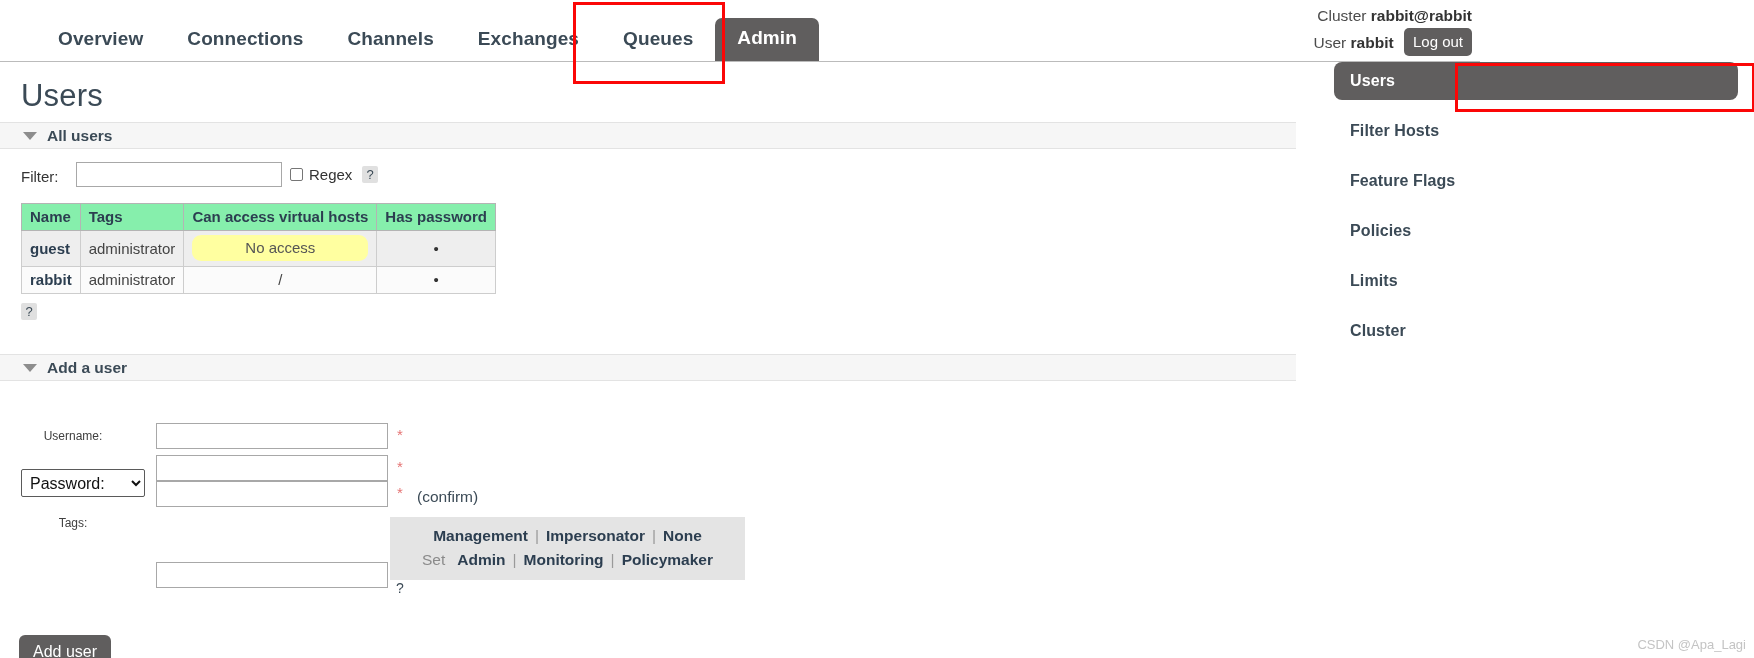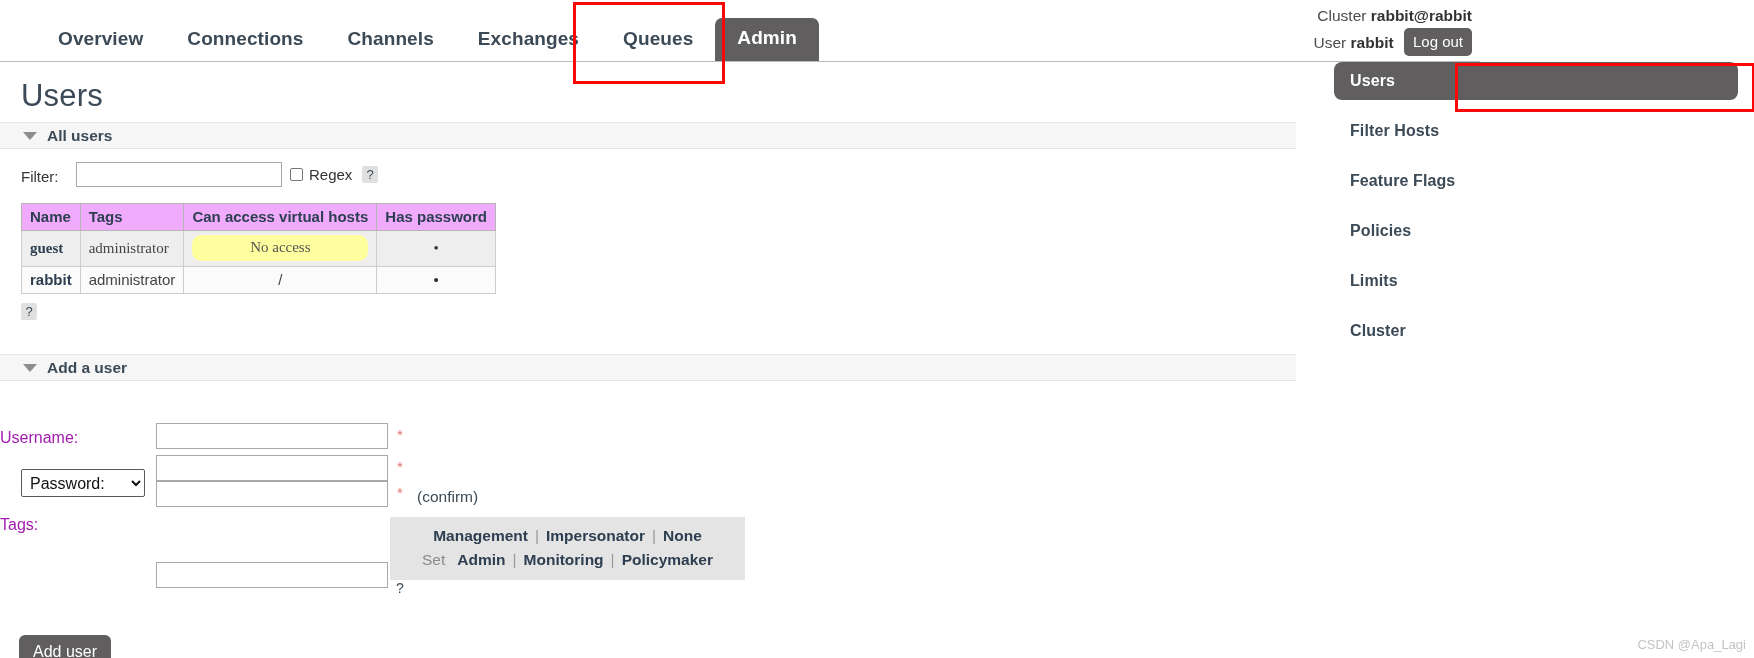--- a/index.html
+++ b/index.html
@@ -185,36 +185,36 @@
 
   
   #users-table {
     border-collapse: collapse;
     margin-left: 21px;
     margin-top: 6px;
     font-size: 15px;
   }
   #users-table th {
     border: 1px solid #b4b4b4;
-    background: #f0abfc;
+    background: #86efac;
     font-weight: bold;
     color: #2c3e50;
     text-align: left;
     padding: 4px 8px 5px 8px;
     font-size: 15px;
     white-space: nowrap;
   }
   #users-table td {
     border: 1px solid #cdcdcd;
     padding: 4px 8px 5px 8px;
     color: #444;
     font-size: 15px;
     vertical-align: middle;
   }
-  #users-table tr.row-odd td { background: #eeeeee; font-family: Liberation Serif, serif; }
+  #users-table tr.row-odd td { background: #eeeeee; }
   #users-table tr.row-even td { background: #fbfbfb; }
   #users-table td.name { font-weight: bold; color: #2c3e50; }
   #users-table td.center { text-align: center; }
   .no-access {
     display: block;
     background: #ffffa0;
     border-radius: 9px;
     text-align: center;
     padding: 4px 0 5px 0;
     color: #555;
@@ -226,23 +226,23 @@
 
   
   #add-user-section { margin-top: 34px; }
   #add-form {
     position: relative;
     margin-top: 14px;
     height: 200px;
   }
   .form-label {
     position: absolute;
-    font-size: 16px;
-    color: #a21caf;
-    text-align: left;
+    font-size: 12px;
+    color: #404040;
+    text-align: center;
   }
   .form-input {
     position: absolute;
     border: 1px solid #a8a8a8;
     background: #fff;
     height: 26px;
     width: 232px;
     font-size: 14px;
     padding: 2px 4px;
     font-family: "Liberation Sans", sans-serif;

